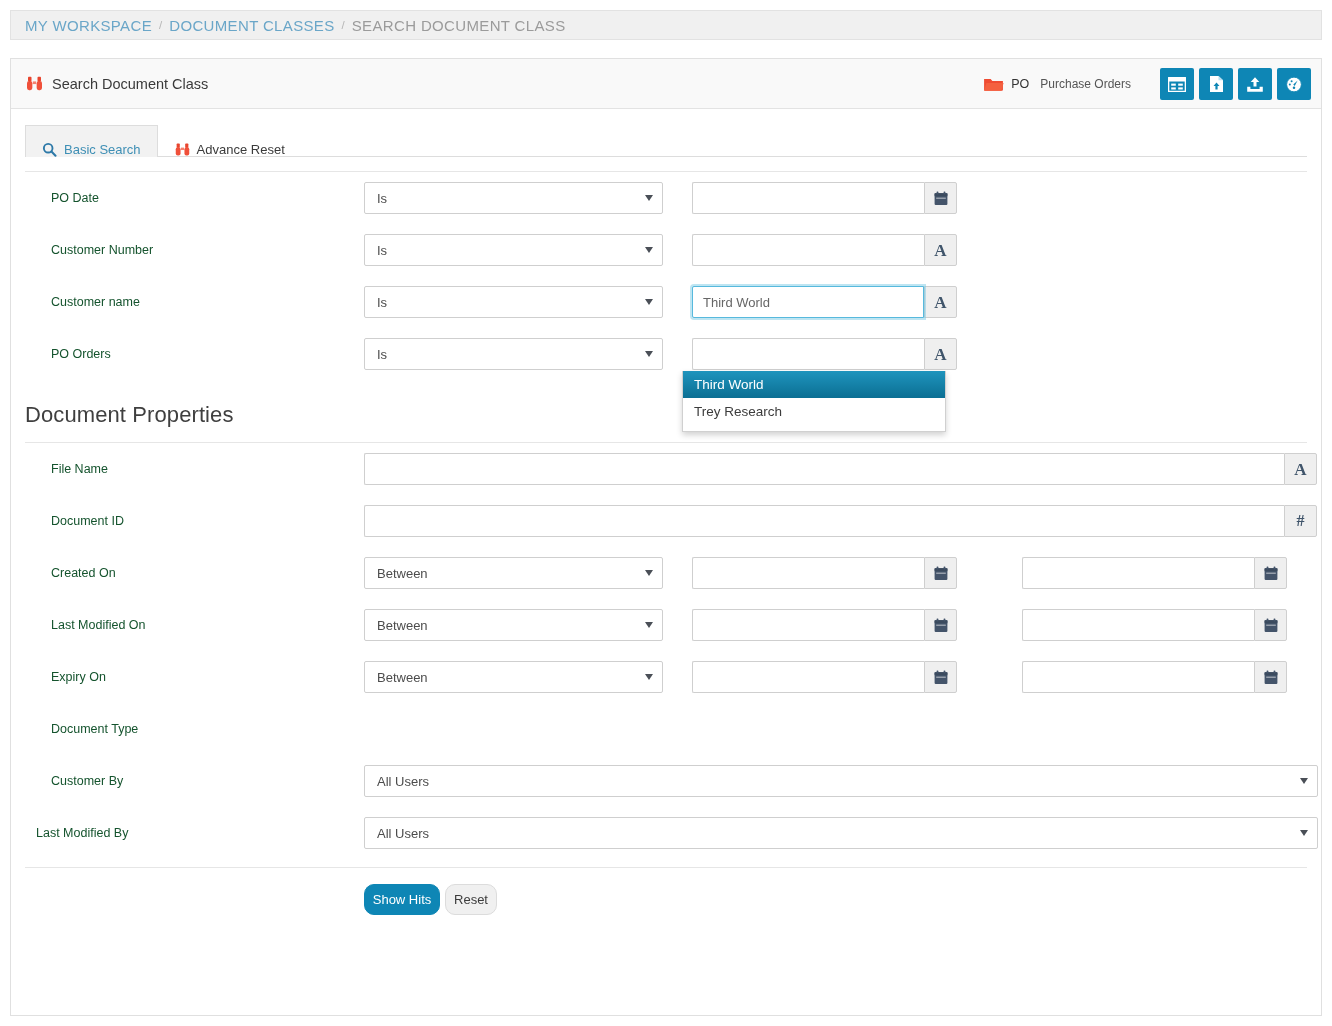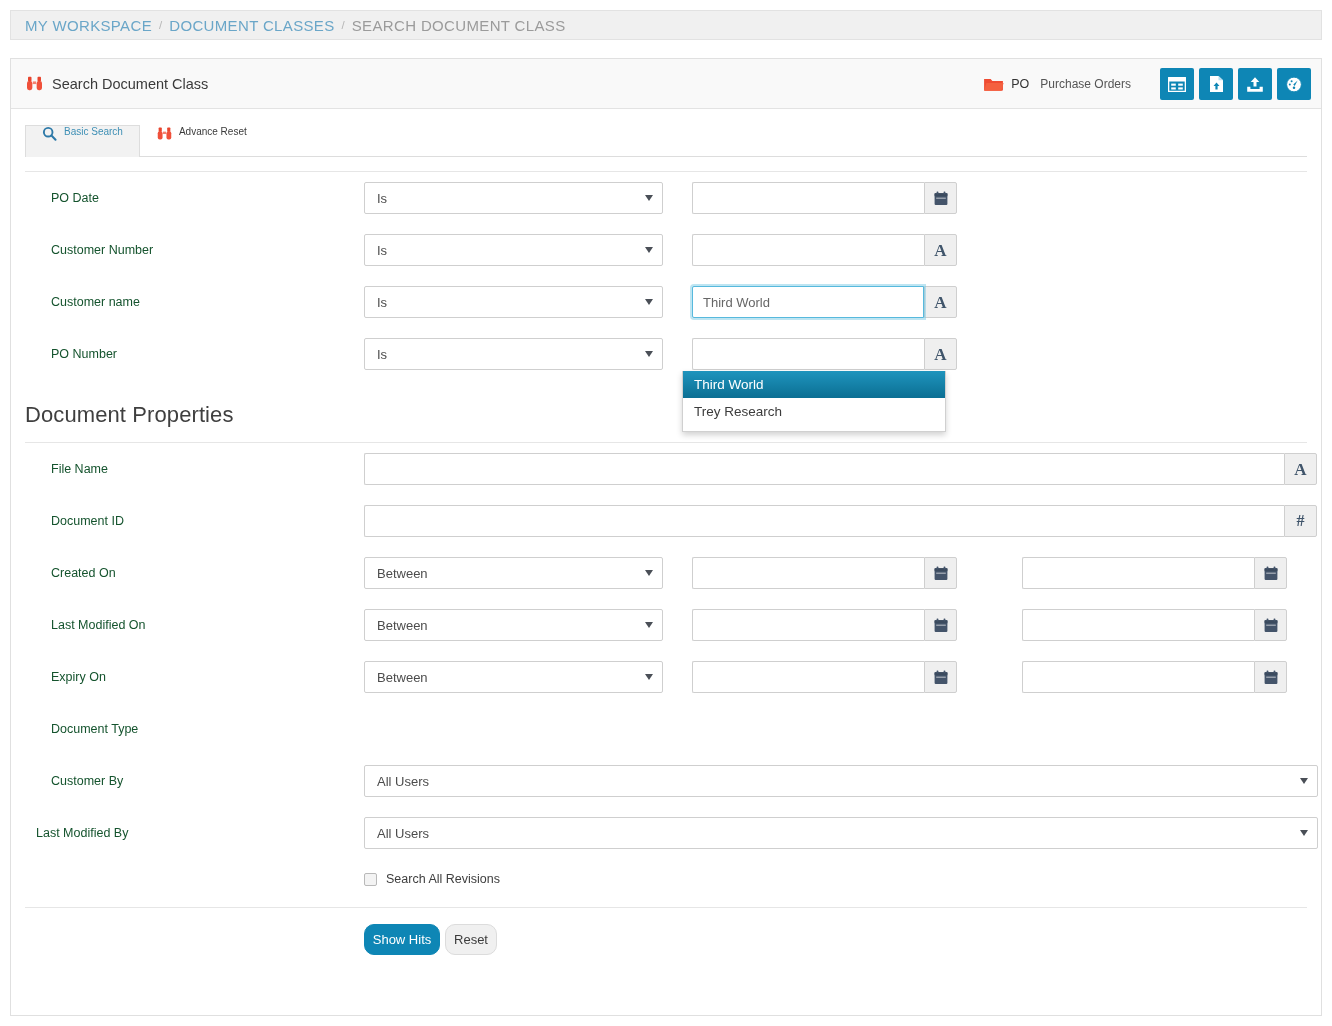--- a/index.html
+++ b/index.html
@@ -69,22 +69,22 @@
   
   .tabs {
     position: relative;
     margin: 16px 14px 0 14px;
     height: 32px;
     border-bottom: 1px solid #dddddd;
     display: flex; align-items: flex-end;
   }
   .tab {
     height: 32px; padding: 0 16px;
-    display: flex; align-items: flex-start; gap: 7px;
-    font-size: 10px; cursor: pointer;
+    display: flex; align-items: flex-end; gap: 7px;
+    font-size: 13px; cursor: pointer;
     border: 1px solid transparent;
     border-bottom: none;
     position: relative; top: 1px;
     background: transparent;
     color: #3b3b3b;
   }
   .tab.active {
     background: #f2f2f2;
     border-color: #dddddd;
     color: #3e8fb5;
@@ -386,21 +386,21 @@
       </div>
       <div class="ig v1 focused">
         <input type="text" value="Third World" style="">
         <div class="addon">
           <span class="glyph">A</span>
         </div>
       </div>
     </div>
 
     <div class="row">
-      <span class="lbl">PO Number</span>
+      <span class="lbl">PO Orders</span>
       <div class="sel op">
         <span>Is</span>
         <i class="caret"></i>
       </div>
       <div class="ig v1">
         <input type="text" value="" style="">
         <div class="addon">
           <span class="glyph">A</span>
         </div>
       </div>
@@ -541,26 +541,20 @@
     </div>
 
     <div class="row">
       <span class="lbl outdent">Last Modified By</span>
       <div class="sel wide">
         <span>All Users</span>
         <i class="caret"></i>
       </div>
     </div>
 
-    <div class="check-row">
-      <div class="cb-wrap">
-        <span class="cbox"></span>
-        <span class="cb-label">Search All Revisions</span>
-      </div>
-    </div>
   </div>
 
   <div class="btn-rule"></div>
   <div class="btn-row">
     <div class="btn primary">Show Hits</div>
     <div class="btn secondary">Reset</div>
   </div>
 
 </div>
 

